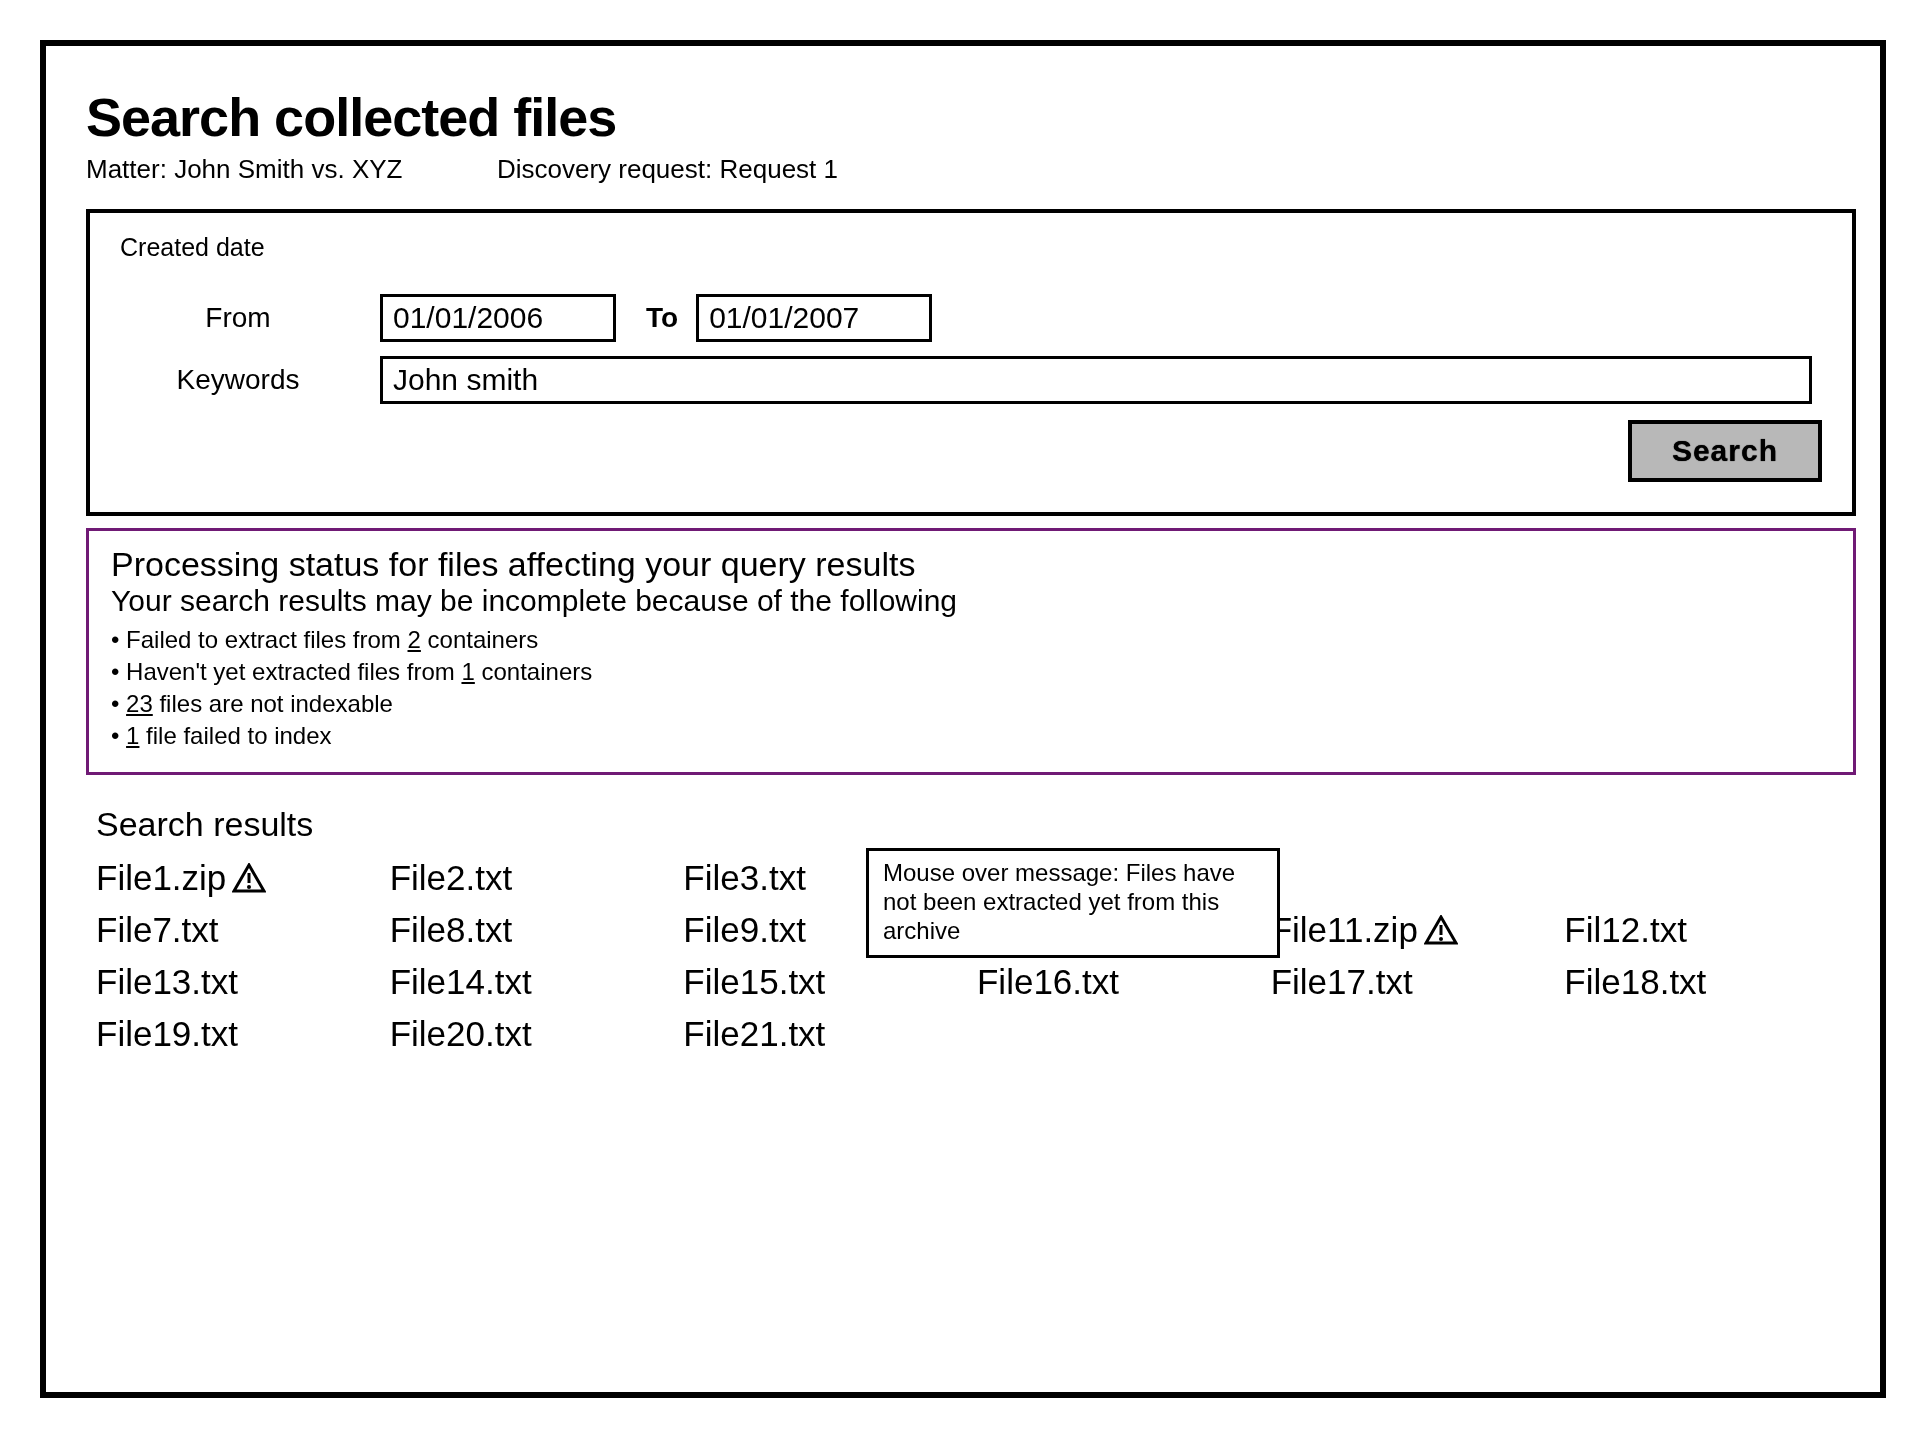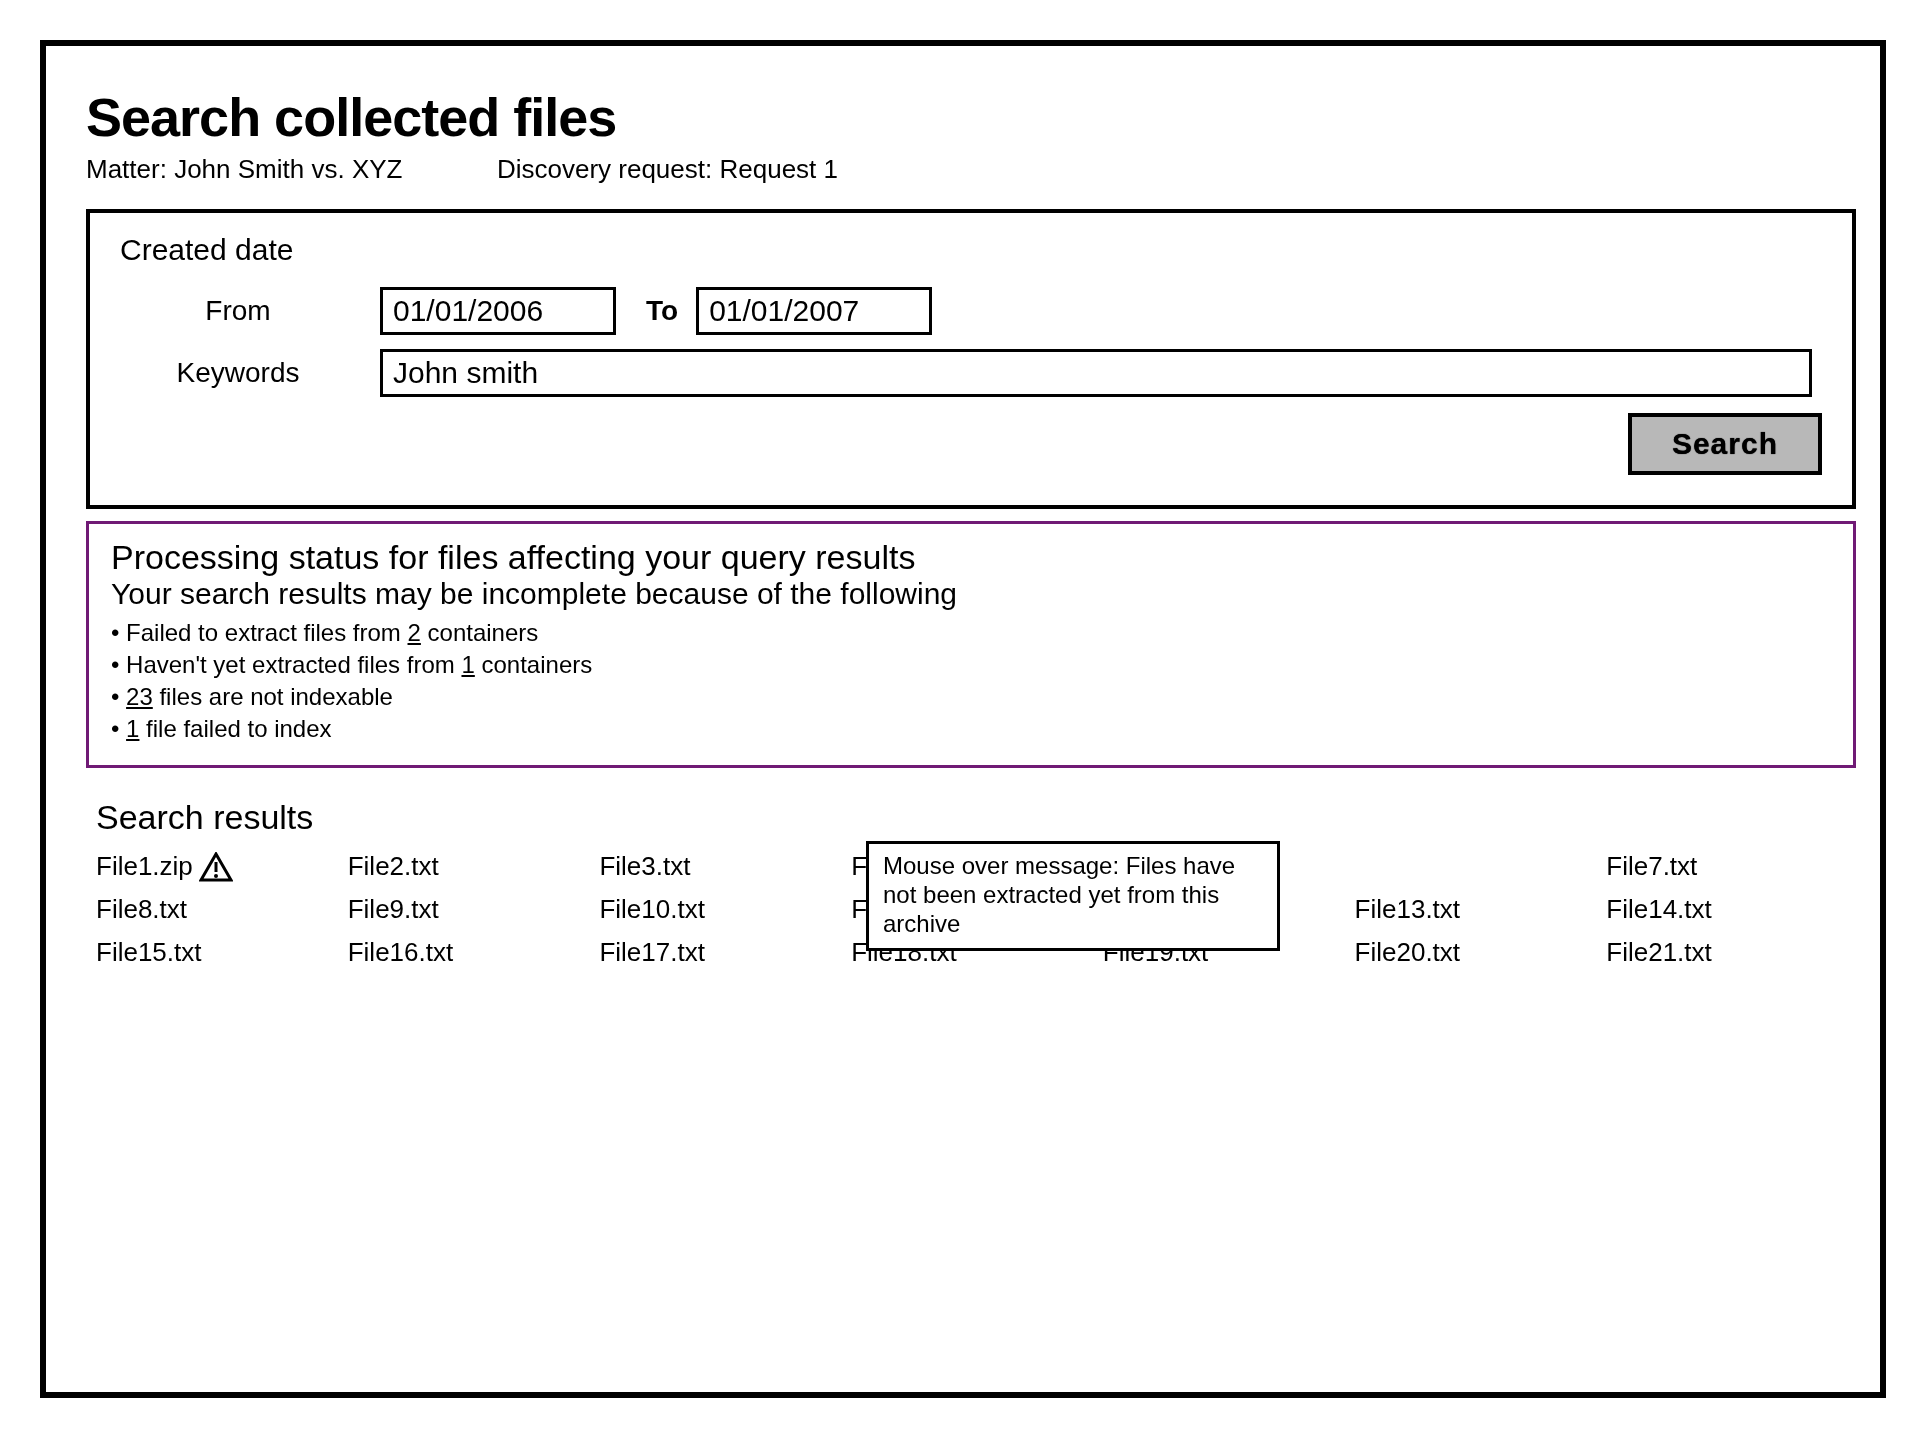--- a/index.html
+++ b/index.html
@@ -34,22 +34,22 @@
   .subhead span.gap {
     display: inline-block;
     width: 80px;
   }
   .search-panel {
     border: 4px solid #000;
     padding: 20px 30px 30px 30px;
     margin-bottom: 12px;
   }
   .panel-title {
-    font-size: 30px;
-    margin-bottom: 20px;
+    font-size: 25px;
+    margin-bottom: 32px;
   }
   .form-row {
     display: flex;
     align-items: center;
     margin: 14px 0;
     font-size: 28px;
   }
   .label-col {
     width: 260px;
     text-align: center;
@@ -121,24 +121,24 @@
   }
   .results-title {
     font-size: 34px;
     margin: 10px 0 14px 10px;
   }
   .results-area {
     position: relative;
   }
   .results-grid {
     display: grid;
-    grid-template-columns: repeat(7, 1fr);
+    grid-template-columns: repeat(6, 1fr);
     column-gap: 10px;
     row-gap: 30px;
-    font-size: 26px;
+    font-size: 35px;
     padding: 0 10px;
     gap: 12px;
   }
   .file-cell {
     display: flex;
     align-items: center;
     white-space: nowrap;
     cursor: pointer;
   }
   .warn-icon {

